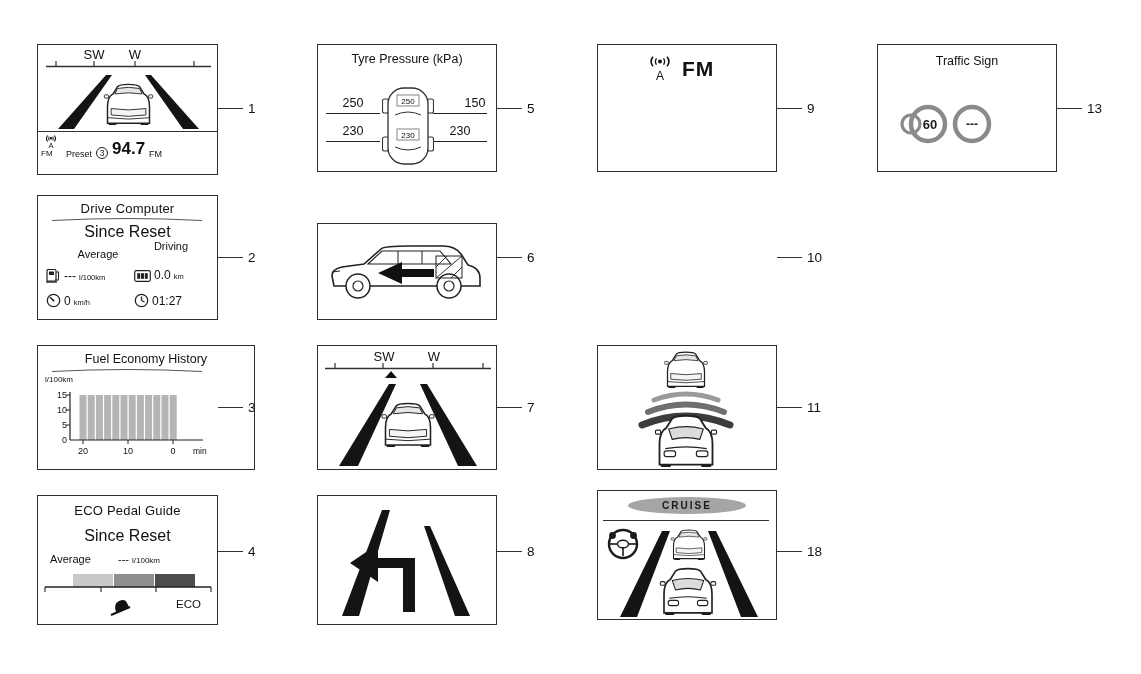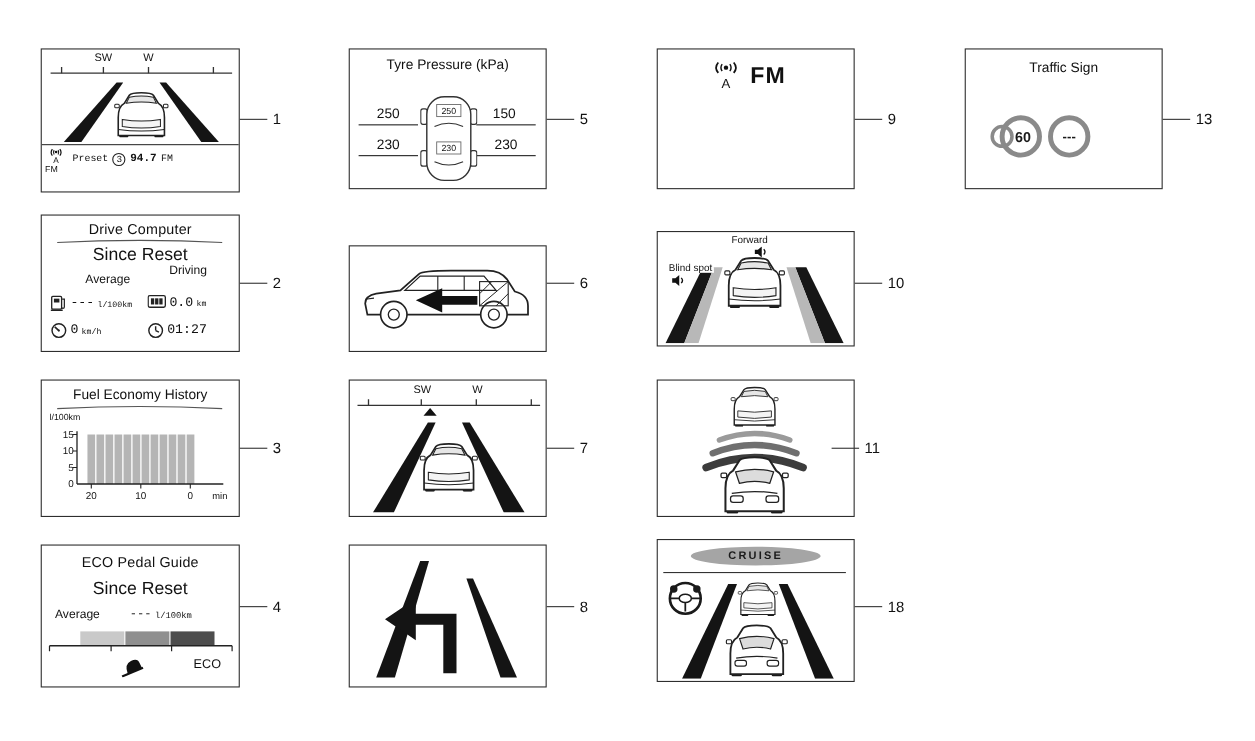--- a/index.html
+++ b/index.html
@@ -7,24 +7,24 @@
   body { font-family:"Liberation Sans", sans-serif; background:#ffffff; color:#111; }
   .canvas { position:relative; width:1141px; height:674px; background:#fff; overflow:hidden; }
   .panel { position:absolute; border:1.6px solid #2e2e2e; background:#fff; }
   .abs { position:absolute; }
   .ctr { left:0; right:0; text-align:center; }
   .title { font-size:13px; letter-spacing:.2px; }
   .sub { font-size:16px; }
   .callout { position:absolute; display:flex; align-items:center; height:16px; }
   .cline { width:25px; height:0; border-top:1.4px solid #333; }
   .cnum { margin-left:5px; font-size:13.5px; }
-  .row { position:absolute; display:flex; align-items:flex-start; gap:3px;font-family:Liberation Mono, monospace; }
+  .row { position:absolute; display:flex; align-items:flex-end; gap:3px; }
   .val { font-size:12px; }
   .unit { font-size:7.5px; align-self:flex-end; padding-bottom:1px; }
-  .cdir { position:absolute; font-size:10px; text-align:center; }
+  .cdir { position:absolute; font-size:13px; text-align:center; }
   .circnum { display:inline-flex; align-items:center; justify-content:center; width:12px; height:12px; border:1px solid #222; border-radius:50%; font-size:8.5px; }
   .uline { position:absolute; height:0; border-top:1.4px solid #222; }
 </style>
 </head>
 <body>
 
 <div class="canvas">
 
   <svg width="0" height="0" style="position:absolute" aria-hidden="true">
     <defs>
@@ -73,21 +73,21 @@
         <path d="M3.6 0.5 Q1.4 3.5 3.6 6.5" fill="none" stroke="#111" stroke-width="1.1"></path>
         <path d="M5.2 1.5 Q4 3.5 5.2 5.5" fill="none" stroke="#111" stroke-width="1"></path>
         <path d="M10.4 0.5 Q12.6 3.5 10.4 6.5" fill="none" stroke="#111" stroke-width="1.1"></path>
         <path d="M8.8 1.5 Q10 3.5 8.8 5.5" fill="none" stroke="#111" stroke-width="1"></path>
         <text x="7" y="13" text-anchor="middle" font-size="7.5" fill="#111">A</text>
       </svg>
       <span class="abs" style="left:3px;top:17px;font-size:8px">FM</span>
       <div class="row" style="left:28px;top:7px;gap:4px">
         <span style="font-size:9px">Preset</span>
         <span class="circnum">3</span>
-        <span style="font-size:10px;font-weight:600">94.7</span>
+        <span style="font-size:17px;font-weight:600">94.7</span>
         <span style="font-size:9px">FM</span>
       </div>
     </div>
   </div>
 
   <div class="panel" style="left:37px;top:195px;width:181px;height:125px">
     <div class="abs ctr title" style="top:5px">Drive Computer</div>
     <svg class="abs" style="left:13px;top:20px" width="152" height="6" viewBox="0 0 152 6">
         <path d="M1 4.5 Q76 0.5 151 4.5" fill="none" stroke="#555" stroke-width="1"></path>
       </svg>
@@ -126,21 +126,21 @@
     <div class="row" style="left:96px;top:97px">
       <svg width="15" height="15" viewBox="0 0 15 15">
         <circle cx="7.5" cy="7.5" r="6.2" fill="none" stroke="#222" stroke-width="1.3"></circle>
         <line x1="7.5" y1="7.5" x2="7.5" y2="3.5" stroke="#222" stroke-width="1.3"></line>
         <line x1="7.5" y1="7.5" x2="10.5" y2="9" stroke="#222" stroke-width="1.3"></line>
       </svg>
       <span class="val">01:27</span>
     </div>
   </div>
 
-  <div class="panel" style="left:37px;top:345px;width:181px;height:125px">
+  <div class="panel" style="left:37px;top:345px;width:218px;height:125px">
     <div class="abs ctr" style="top:6px;font-size:12.5px">Fuel Economy History</div>
     <svg class="abs" style="left:13px;top:21px" width="152" height="6" viewBox="0 0 152 6">
         <path d="M1 4.5 Q76 0.5 151 4.5" fill="none" stroke="#555" stroke-width="1"></path>
       </svg>
     <span class="abs" style="left:7px;top:29px;font-size:8px">l/100km</span>
     <svg class="abs" style="left:5px;top:40px" width="172" height="80" viewBox="0 0 172 80">
       <g>
           <rect x="36.5" y="9.0" width="7" height="45.0" fill="#b5b5b5"></rect>
           <rect x="44.7" y="9.0" width="7" height="45.0" fill="#b5b5b5"></rect>
           <rect x="52.9" y="9.0" width="7" height="45.0" fill="#b5b5b5"></rect>
@@ -195,21 +195,21 @@
       <path d="M3 19 L22 11" stroke="#111" stroke-width="2" fill="none"></path>
       <path d="M8 16 Q5 8 11 5 Q17 2 19 7 L21 11 L10 16 Z" fill="#111"></path>
     </svg>
     <span class="abs" style="left:138px;top:102px;font-size:11.5px">ECO</span>
   </div>
 
   <div class="panel" style="left:317px;top:44px;width:180px;height:128px">
     <div class="abs ctr" style="top:7px;font-size:12.5px">Tyre Pressure (kPa)</div>
     <span class="abs" style="left:8px;top:51px;width:54px;text-align:center;font-size:12.5px">250</span>
     <div class="uline" style="left:8px;top:68px;width:54px"></div>
-    <span class="abs" style="left:130px;top:51px;width:54px;font-size:12.5px">150</span>
+    <span class="abs" style="left:130px;top:51px;width:54px;text-align:center;font-size:12.5px">150</span>
     <div class="uline" style="left:115px;top:68px;width:54px"></div>
     <span class="abs" style="left:8px;top:79px;width:54px;text-align:center;font-size:12.5px">230</span>
     <div class="uline" style="left:8px;top:96px;width:54px"></div>
     <span class="abs" style="left:115px;top:79px;width:54px;text-align:center;font-size:12.5px">230</span>
     <div class="uline" style="left:115px;top:96px;width:54px"></div>
     <svg class="abs" style="left:64px;top:38px" width="52" height="86" viewBox="0 0 52 86">
       <rect x="0.5" y="16" width="6" height="14" rx="2" fill="#fff" stroke="#333" stroke-width="1.1"></rect>
       <rect x="45.5" y="16" width="6" height="14" rx="2" fill="#fff" stroke="#333" stroke-width="1.1"></rect>
       <rect x="0.5" y="54" width="6" height="14" rx="2" fill="#fff" stroke="#333" stroke-width="1.1"></rect>
       <rect x="45.5" y="54" width="6" height="14" rx="2" fill="#fff" stroke="#333" stroke-width="1.1"></rect>
@@ -275,39 +275,20 @@
       <circle cx="14" cy="5.5" r="2" fill="#111"></circle>
       <path d="M7 0.8 Q3 5.5 7 10.2" fill="none" stroke="#111" stroke-width="1.6"></path>
       <path d="M10.5 2.3 Q8.3 5.5 10.5 8.7" fill="none" stroke="#111" stroke-width="1.3"></path>
       <path d="M21 0.8 Q25 5.5 21 10.2" fill="none" stroke="#111" stroke-width="1.6"></path>
       <path d="M17.5 2.3 Q19.7 5.5 17.5 8.7" fill="none" stroke="#111" stroke-width="1.3"></path>
       <text x="14" y="24" text-anchor="middle" font-size="12" fill="#111">A</text>
     </svg>
     <span class="abs" style="left:84px;top:12px;font-size:21px;font-weight:700;letter-spacing:1px">FM</span>
   </div>
 
-  <div class="panel" style="left:597px;top:210px;width:180px;height:105px">
-    <svg class="abs" style="left:1px;top:16px" width="174" height="85" viewBox="0 0 174 85">
-      <polygon points="6,85 40,16 50,16 23,85" fill="#161616"></polygon>
-      <polygon points="23,85 50,16 58,16 36,85" fill="#b8b8b8"></polygon>
-      <polygon points="168,85 134,16 124,16 151,85" fill="#161616"></polygon>
-      <polygon points="151,85 124,16 116,16 138,85" fill="#b8b8b8"></polygon>
-      <use href="#car-rear" x="56" y="6" width="62" height="47"></use>
-    </svg>
-    <span class="abs" style="left:66px;top:2px;font-size:9px;background:#fff;padding:0 1px">Forward</span>
-    <svg class="abs" style="left:88px;top:13px" width="12" height="10" viewBox="0 0 12 10">
-      <polygon points="0,3 3,3 6.5,0 6.5,10 3,7 0,7" fill="#111"></polygon>
-      <path d="M8.3 2.6 Q10.6 5 8.3 7.4" fill="none" stroke="#111" stroke-width="1.2"></path>
-    </svg>
-    <span class="abs" style="left:9px;top:27px;font-size:9px;background:#fff;padding:0 1px">Blind spot</span>
-    <svg class="abs" style="left:13px;top:39px" width="12" height="10" viewBox="0 0 12 10">
-      <polygon points="0,3 3,3 6.5,0 6.5,10 3,7 0,7" fill="#111"></polygon>
-      <path d="M8.3 2.6 Q10.6 5 8.3 7.4" fill="none" stroke="#111" stroke-width="1.2"></path>
-    </svg>
-  </div>
 
   <div class="panel" style="left:597px;top:345px;width:180px;height:125px">
     <svg class="abs" style="left:0;top:0" width="176" height="121" viewBox="0 0 176 121">
       <use href="#car-rear" x="63" y="5" width="50" height="37"></use>
       <path d="M56 54 Q88 42 120 54" stroke="#9a9a9a" stroke-width="5" fill="none" stroke-linecap="round"></path>
       <path d="M50 66 Q88 51 126 66" stroke="#6f6f6f" stroke-width="6" fill="none" stroke-linecap="round"></path>
       <path d="M44 79 Q88 61 132 79" stroke="#3c3c3c" stroke-width="7" fill="none" stroke-linecap="round"></path>
       <use href="#car-front" x="51" y="68" width="74" height="53"></use>
     </svg>
   </div>
@@ -378,21 +359,21 @@
       <span class="cnum">8</span>
     </div>
   <div class="callout" style="left:777px;top:100px">
       <span class="cline"></span>
       <span class="cnum">9</span>
     </div>
   <div class="callout" style="left:777px;top:249px">
       <span class="cline"></span>
       <span class="cnum">10</span>
     </div>
-  <div class="callout" style="left:756px;top:399px">
+  <div class="callout" style="left:777px;top:399px">
       <span class="cline"></span>
       <span class="cnum">11</span>
     </div>
   <div class="callout" style="left:777px;top:543px">
       <span class="cline"></span>
       <span class="cnum">18</span>
     </div>
   <div class="callout" style="left:1057px;top:100px">
       <span class="cline"></span>
       <span class="cnum">13</span>

